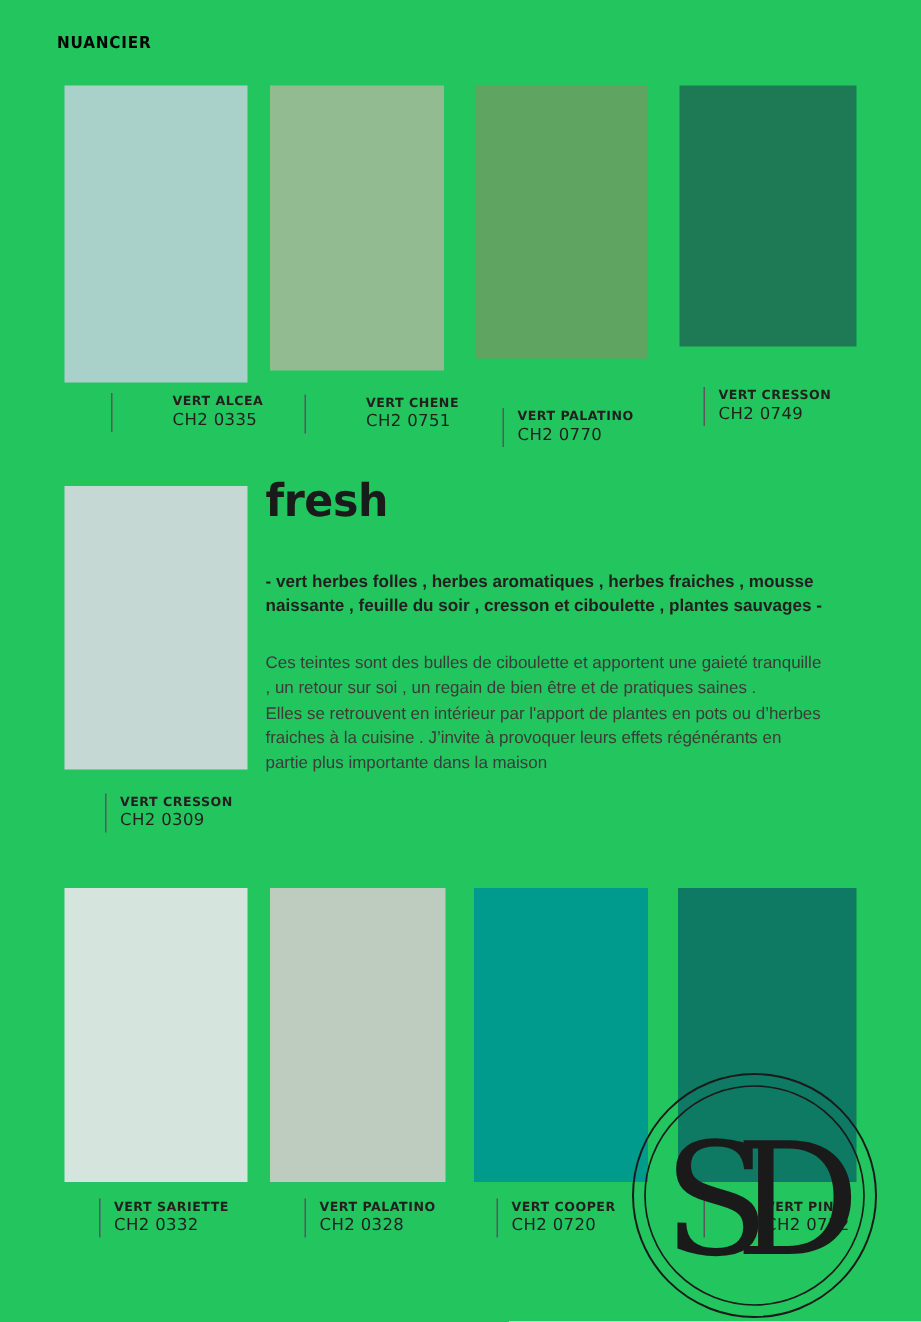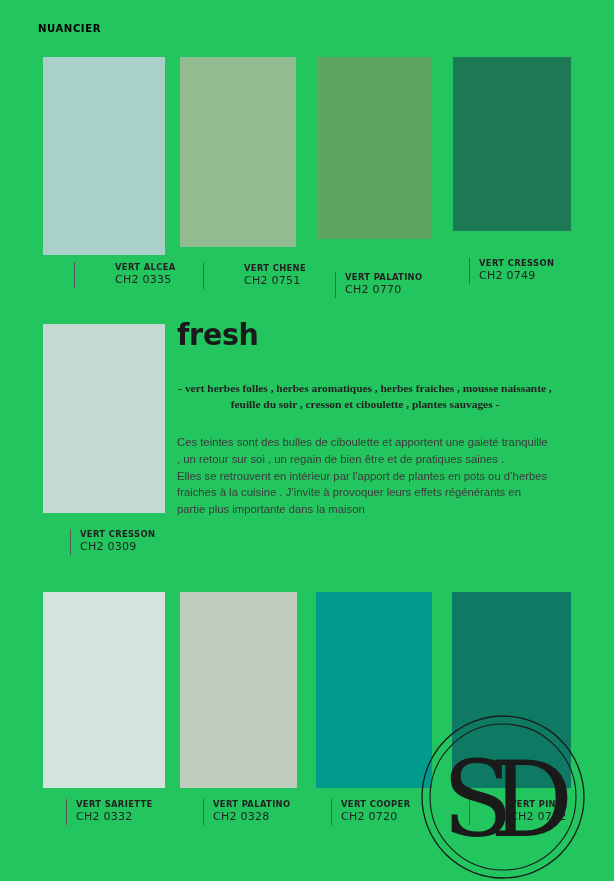--- a/index.html
+++ b/index.html
@@ -85,28 +85,27 @@
     font-weight: 700;
     font-size: 30px;
     letter-spacing: -0.3px;
     color: #1a1a1a;
     line-height: 1;
     margin: 0 0 30px 0;
     transform: scaleX(0.95);
     transform-origin: left center;
   }
   .content-lede {
-    font-family: Liberation Serif, serif;
+    font-family: Liberation Sans, sans-serif;
     font-weight: 700;
     font-size: 11.4px;
     line-height: 1.42;
     color: #231f20;
     margin: 0 0 22px 0;
     width: 376px;
-    text-align: center;
   }
   .content-body {
     font-family: "Liberation Sans", sans-serif;
     font-weight: 400;
     font-size: 11.3px;
     line-height: 1.47;
     color: #3b3b3b;
     margin: 0;
     width: 372px;
   }

